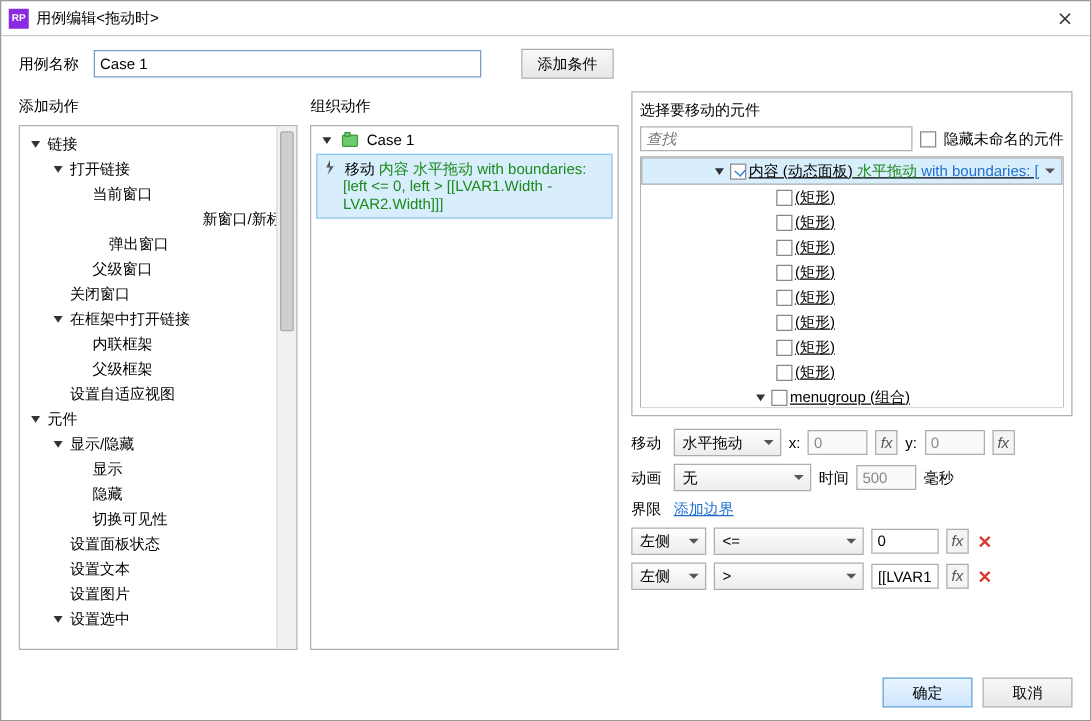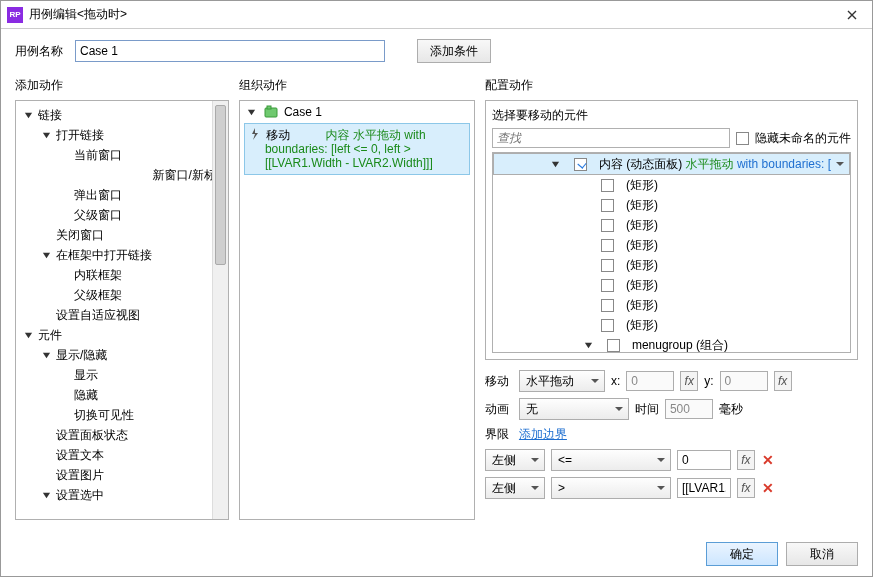--- a/index.html
+++ b/index.html
@@ -22,29 +22,29 @@
 .mid { width: 256px; } .mid .panel { height: 420px; }
 .right { flex: 1; display: flex; flex-direction: column; }
 .tree { padding: 4px 0; }
 .tree-row { display: flex; align-items: center; height: 20px; padding-left: 4px; cursor: pointer; white-space: nowrap; }
 .tw { width: 12px; height: 12px; display: inline-flex; align-items: center; justify-content: center; margin-right: 2px; }
 .tw svg { width: 9px; height: 9px; fill: #333; }
 .lbl { padding-left: 2px; }
 .case-head { display: flex; align-items: center; height: 22px; padding: 2px 6px; gap: 4px; }
 .case-head .ic { width: 14px; height: 14px; }
 .action-row { background: #d8eefc; border: 1px solid #8cc7e8; margin: 0 4px; padding: 4px 4px 4px 20px; line-height: 14px; }
-.action-row .g { color: #1a8a1a; margin-left: 32px; }
+.action-row .g { color: #1a8a1a; }
 .right-top { border: 1px solid #b0b0b0; padding: 6px 6px 6px 6px; height: 260px; display: flex; flex-direction: column; }
 .right-top-h { margin-bottom: 4px; }
 .right-top-search { display: flex; align-items: center; gap: 6px; margin-bottom: 4px; }
 .right-top-search input[type=text] { flex: 1; height: 20px; border: 1px solid #b0b0b0; padding: 0 4px; font-style: italic; color: #888; }
 .chk { width: 13px; height: 13px; border: 1px solid #888; display: inline-block; vertical-align: middle; background: #fff; position: relative; }
 .chk.checked::after { content: ""; position: absolute; left: 1px; top: -1px; width: 10px; height: 10px; border-right: 2px solid #2b7de1; border-bottom: 2px solid #2b7de1; transform: rotate(40deg) scale(0.55); }
 .el-tree { flex: 1; border: 1px solid #b0b0b0; overflow: auto; background: #fff; }
-.el-row { display: flex; align-items: center; height: 20px; gap: 10px; }
+.el-row { display: flex; align-items: center; height: 20px; gap: 0; text-decoration: underline; }
 .el-row.sel { background: #d8eefc; }
 .el-row .lbl { white-space: nowrap; }
 .el-row .g { color: #1a8a1a; }
 .el-row .b { color: #1f6fd0; }
 .cfg { margin-top: 10px; display: flex; flex-direction: column; gap: 6px; }
 .cfg-row { display: flex; align-items: center; gap: 6px; }
 .cfg-row .lab { width: 28px; }
 .sel { height: 22px; border: 1px solid #adadad; background: linear-gradient(#fefefe,#ececec); display: inline-flex; align-items: center; padding: 0 18px 0 6px; position: relative; cursor: pointer; }
 .sel::after { content: ""; position: absolute; right: 5px; top: 8px; border: 4px solid transparent; border-top-color: #555; }
 .num-in { width: 48px; height: 20px; border: 1px solid #adadad; padding: 0 4px; color: #888; }
@@ -99,21 +99,21 @@
             <span class="lbl">打开链接</span>
           </div>
           <div class="tree-row" style="padding-left: 42px;">
             <span class="tw"></span>
             <span class="lbl">当前窗口</span>
           </div>
           <div class="tree-row" style="padding-left: 42px; justify-content: space-between;">
             <span class="tw"></span>
             <span class="lbl">新窗口/新标签</span>
           </div>
-          <div class="tree-row" style="padding-left: 42px;">
+          <div class="tree-row" style="padding-left: 42px; gap: 13px;">
             <span class="tw"></span>
             <span class="lbl">弹出窗口</span>
           </div>
           <div class="tree-row" style="padding-left: 42px;">
             <span class="tw"></span>
             <span class="lbl">父级窗口</span>
           </div>
           <div class="tree-row" style="padding-left: 24px;">
             <span class="tw"></span>
             <span class="lbl">关闭窗口</span>
@@ -211,21 +211,20 @@
       <div class="action-row">
         <svg style="width:12px;height:12px;vertical-align:top;margin-left:-16px;margin-right:2px" viewBox="0 0 12 12">
             <path d="M6 0 L3 6 L6 6 L4 12 L9 5 L6 5 Z" fill="#555"></path>
           </svg>
         <span>移动 </span><span class="g">内容 水平拖动 with boundaries: [left &lt;= 0, left &gt; [[LVAR1.Width - LVAR2.Width]]]</span>
       </div>
     </div>
   </div>
 
   <div class="col right">
-    <div class="col-h">配置动作</div>
     <div class="right-top">
       <div class="right-top-h">选择要移动的元件</div>
       <div class="right-top-search">
         <input type="text" placeholder="查找" style="">
         <span class="chk"></span>
         <span>隐藏未命名的元件</span>
       </div>
       <div class="el-tree">
         <div id="el-tree-body"><div class="el-row sel" style="padding-left: 56px;">
               <span class="tw">

